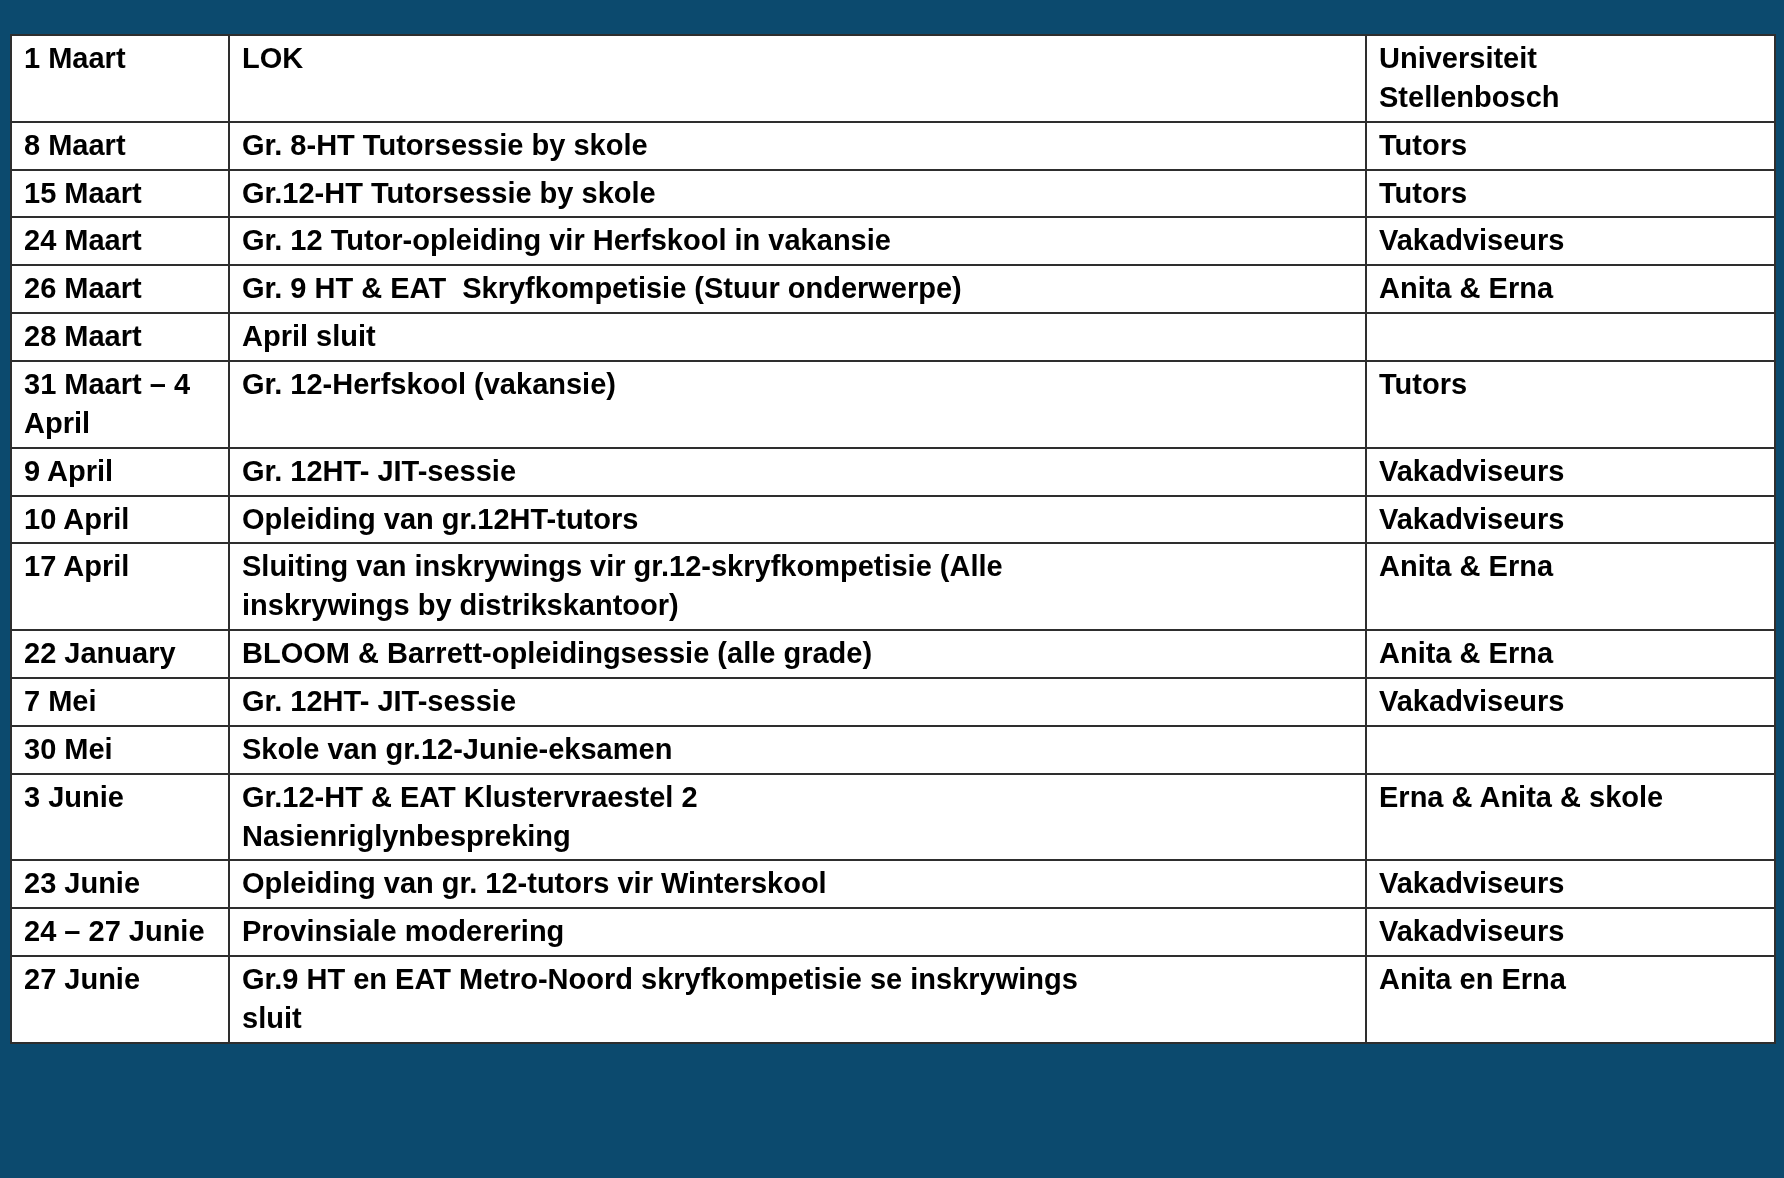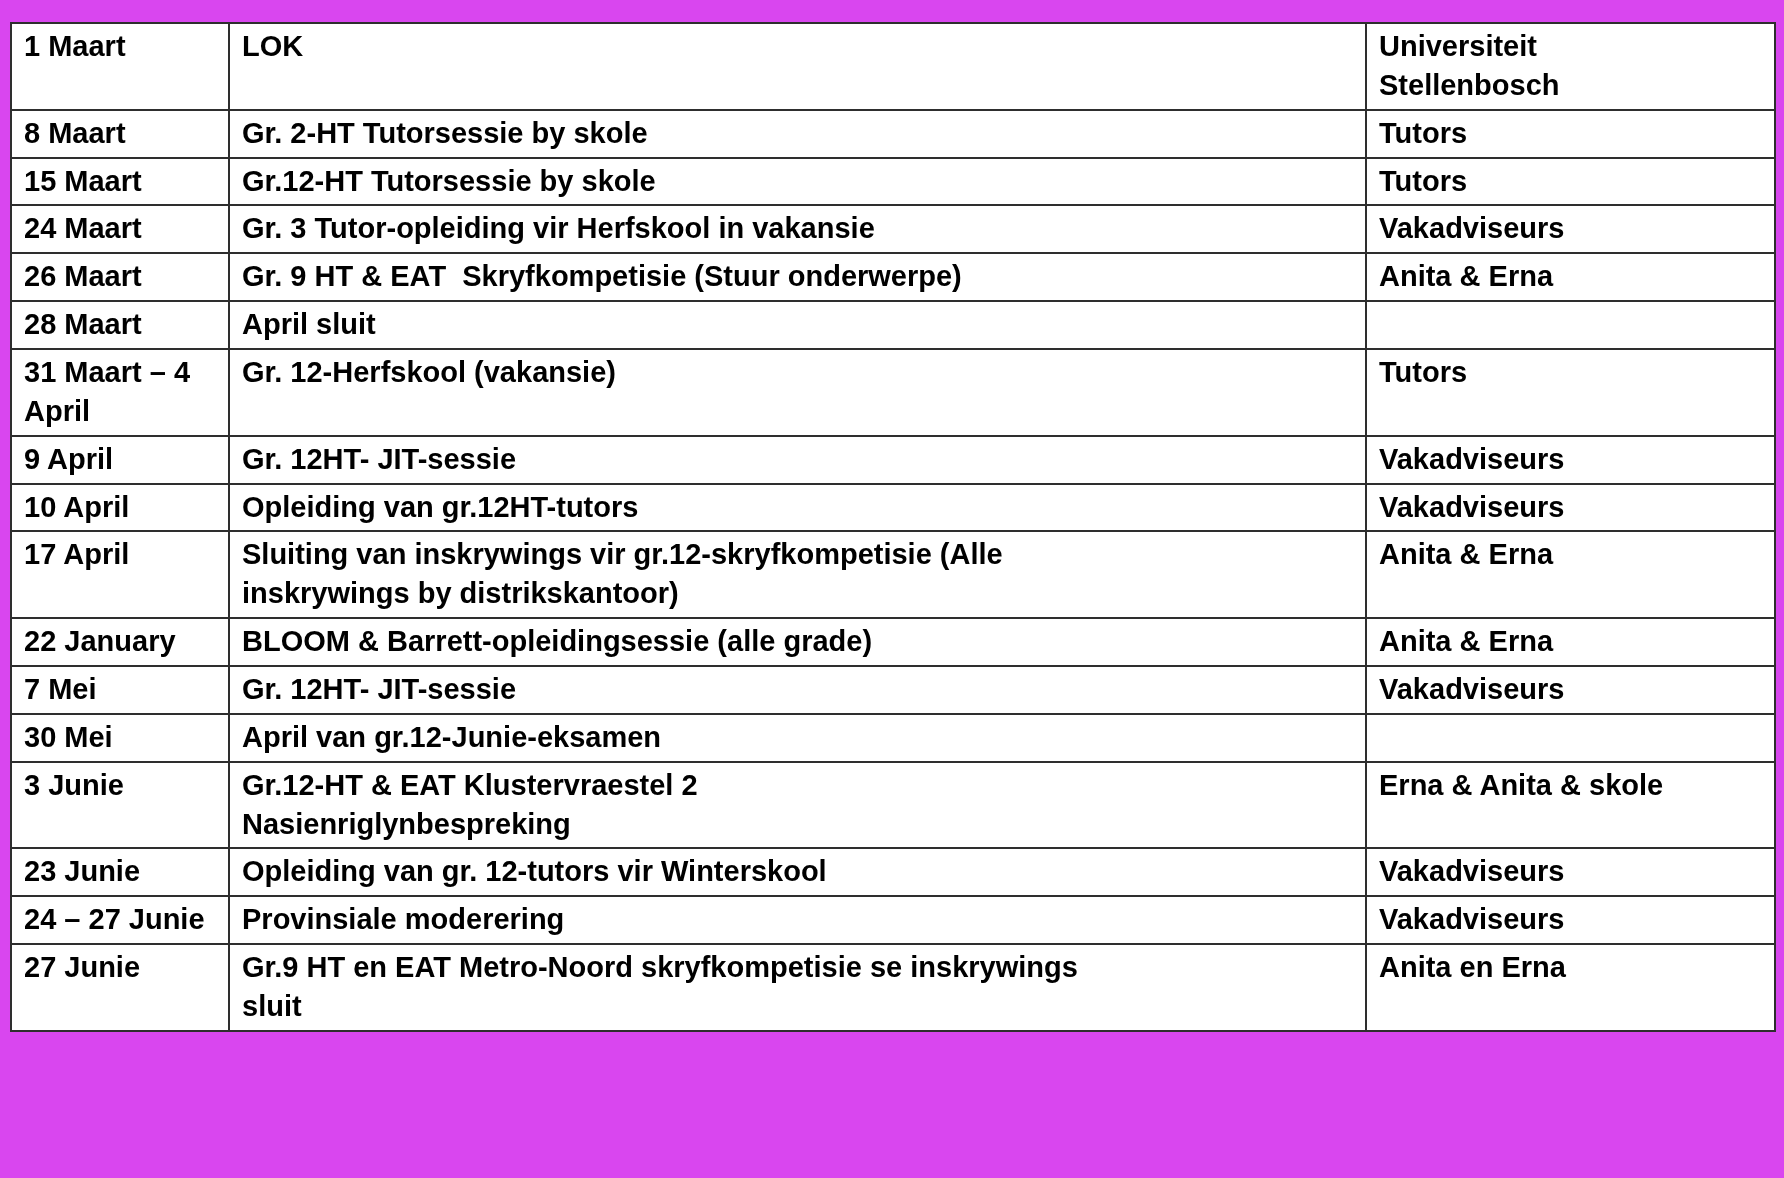--- a/index.html
+++ b/index.html
@@ -7,23 +7,23 @@
     padding: 0;
     background: #ffffff;
     width: 1784px;
     height: 1178px;
     font-family: "Liberation Sans", sans-serif;
     color: #000000;
   }
   .page {
     width: 1784px;
     height: 1178px;
-    background: #d946ef;
+    background: #0c4a6e;
     box-sizing: border-box;
-    padding: 22px 10px 0 10px;
+    padding: 34px 10px 0 10px;
   }
   table.schedule {
     border-collapse: collapse;
     table-layout: fixed;
     width: 1764px;
     background: #ffffff;
   }
   table.schedule td {
     border: 2px solid #2e2e2e;
     vertical-align: top;
@@ -53,33 +53,33 @@
     <tbody>
   <tr>
     <td>1 Maart</td>
     <td>LOK</td>
     <td>Universiteit
 Stellenbosch</td>
   </tr>
 
   <tr>
     <td>8 Maart</td>
-    <td>Gr. 2-HT Tutorsessie by skole</td>
+    <td>Gr. 8-HT Tutorsessie by skole</td>
     <td>Tutors</td>
   </tr>
 
   <tr>
     <td>15 Maart</td>
     <td>Gr.12-HT Tutorsessie by skole</td>
     <td>Tutors</td>
   </tr>
 
   <tr>
     <td>24 Maart</td>
-    <td>Gr. 3 Tutor-opleiding vir Herfskool in vakansie</td>
+    <td>Gr. 12 Tutor-opleiding vir Herfskool in vakansie</td>
     <td>Vakadviseurs</td>
   </tr>
 
   <tr>
     <td>26 Maart</td>
     <td>Gr. 9 HT &amp; EAT  Skryfkompetisie (Stuur onderwerpe)</td>
     <td>Anita &amp; Erna</td>
   </tr>
 
   <tr>
@@ -123,21 +123,21 @@
 
   <tr>
     <td>7 Mei</td>
     <td>Gr. 12HT- JIT-sessie</td>
     <td>Vakadviseurs</td>
   </tr>
 
 
   <tr>
     <td>30 Mei</td>
-    <td>April van gr.12-Junie-eksamen</td>
+    <td>Skole van gr.12-Junie-eksamen</td>
     <td></td>
   </tr>
 
   <tr>
     <td>3 Junie</td>
     <td>Gr.12-HT &amp; EAT Klustervraestel 2
 Nasienriglynbespreking</td>
     <td>Erna &amp; Anita &amp; skole</td>
   </tr>
 

